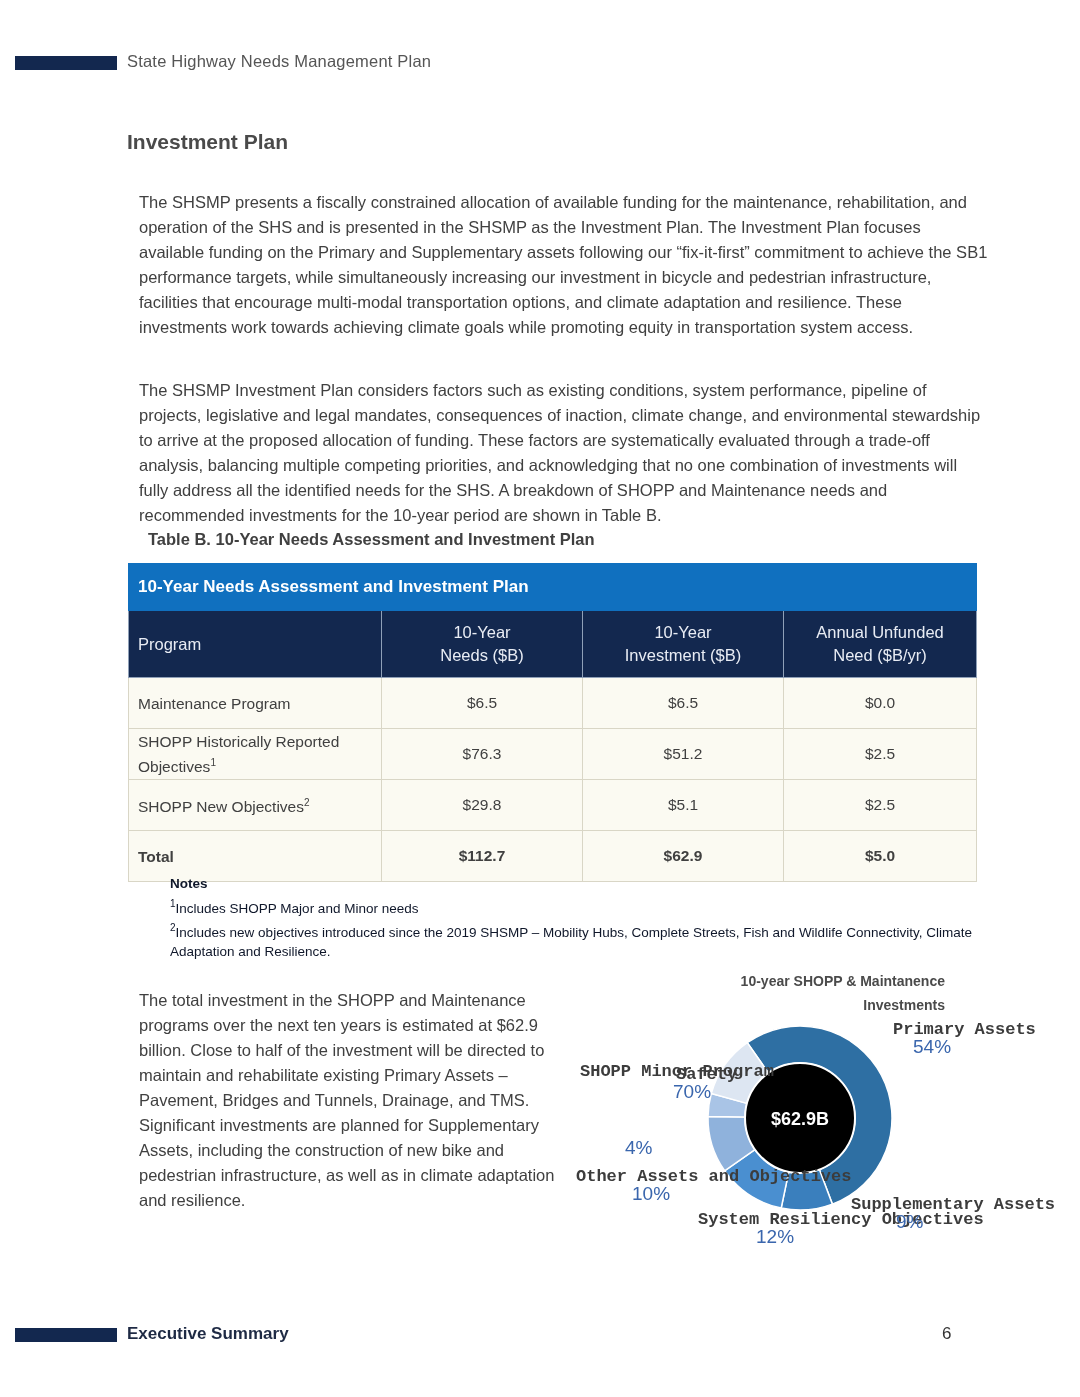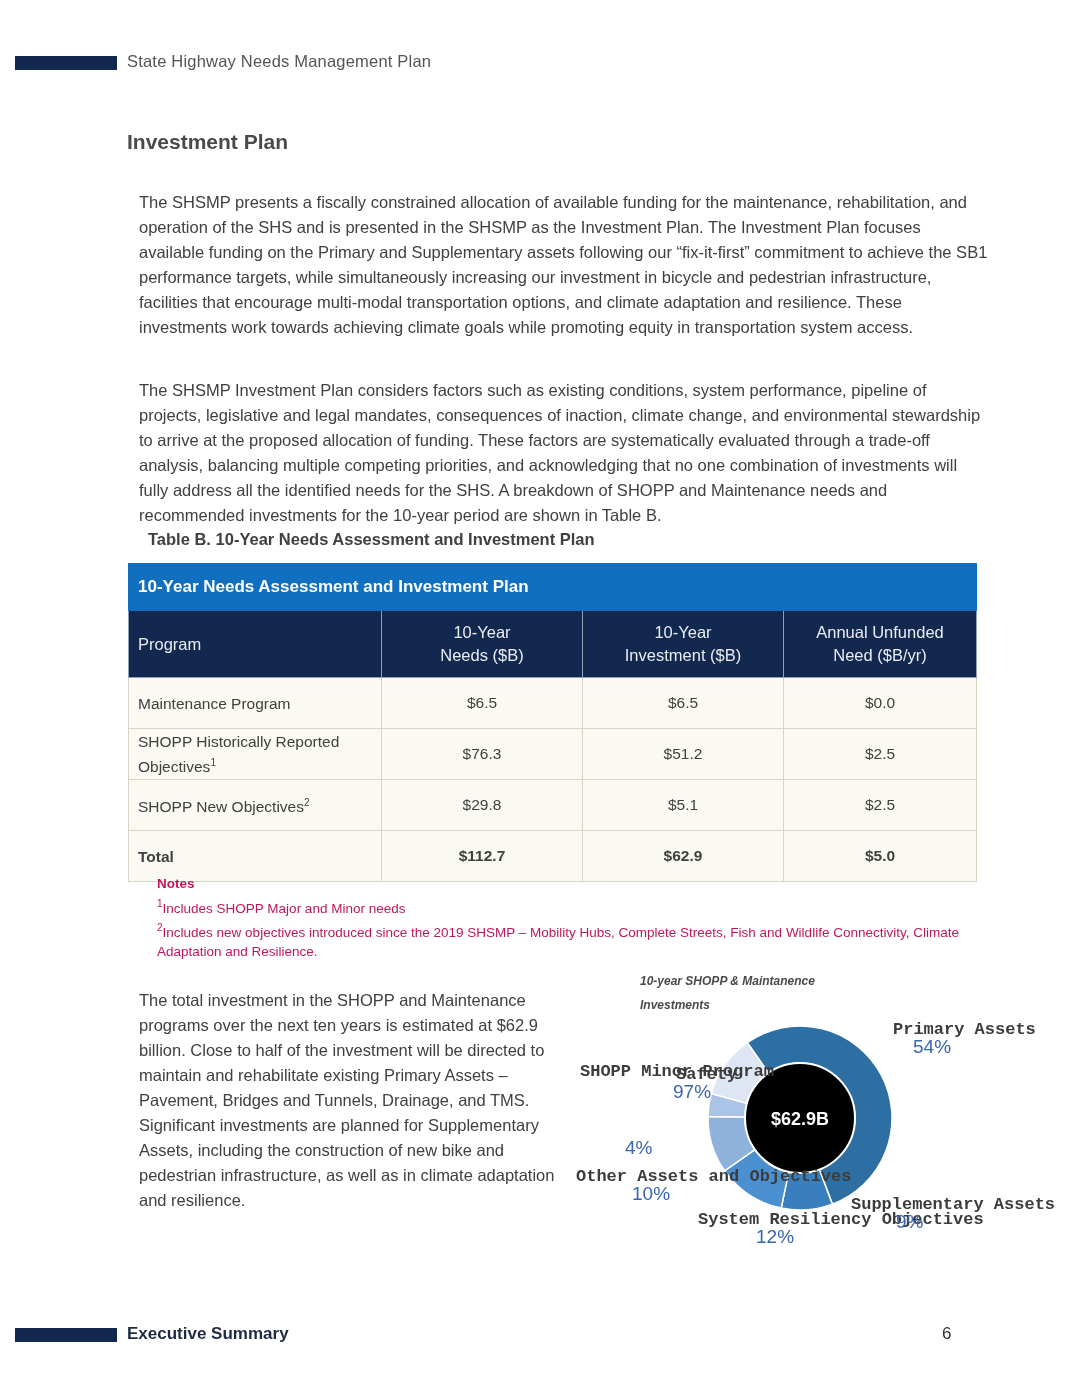--- a/index.html
+++ b/index.html
@@ -13,23 +13,23 @@
   table.tb { position:absolute; left:128px; top:563px; width:849px; border-collapse:collapse; font-size:16px; }
   table.tb td, table.tb th { border:1px solid #d9d6c6; }
   .tb-title { background:#1070bf; color:#fff; font-weight:bold; text-align:left; height:46px; padding:0 9px; font-size:17px; border:1px solid #1070bf !important; }
   .tb-head th { background:#13284f; color:#e8ecf4; font-weight:normal; height:64px; line-height:23px; font-size:16.5px; border:1px solid #8fa0b8 !important; }
   .tb-head th.first { text-align:left; padding-left:9px; }
   .tb-row td { background:#fbfaf2; height:48px; color:#404040; font-size:15.5px; }
   .tb-row td.first { text-align:left; padding-left:9px; line-height:21px; }
   .tb-row td.num { text-align:center; }
   .tb-row.total td { font-weight:bold; }
   sup { font-size:10px; }
-  .notes { position:absolute; left:157px; top:874px; font-size:13.5px; line-height:19.5px; color:#be185d; }
+  .notes { position:absolute; left:170px; top:874px; font-size:13.5px; line-height:19.5px; color:#0f172a; }
   .notes .nh { font-weight:bold; }
-  .chart-title { position:absolute; left:640px; width:305px; top:969px; text-align:left; font-size:12px; font-weight:bold; color:#4a4a4a; line-height:24px;font-style:italic; }
+  .chart-title { position:absolute; left:640px; width:305px; top:969px; text-align:right; font-size:14px; font-weight:bold; color:#4a4a4a; line-height:24px; }
   .donut { position:absolute; left:700px; top:1018px; }
   .lbl { position:absolute; font-size:17px; font-weight:bold; color:#3c3c3c; text-align:center; white-space:nowrap;font-family:Liberation Mono, monospace; }
   .pct { position:absolute; font-size:19px; color:#3a66ad; text-align:center; }
   .footer-text { position:absolute; left:127px; top:1324px; font-size:17px; font-weight:bold; color:#1e2a44; }
   .page-num { position:absolute; left:942px; top:1324px; font-size:17px; color:#333; }
 </style>
 </head>
 <body>
 
 <div class="hbar" style="top:56px;"></div>
@@ -103,21 +103,21 @@
       <path d="M11.303222810461875 75.56883719121355 A92 92 0 0 1 47.230967855703796 24.638011925412727 L68.45329600069249 54.94663756410543 A55 55 0 0 0 46.97475276712395 85.39441353822549 Z" fill="#dde6f2" stroke="#fff" stroke-width="1.5"></path>
     </g>
   <circle cx="100" cy="100" r="55" fill="#000" stroke="#fff" stroke-width="2"></circle>
   <text x="100" y="107" text-anchor="middle" fill="#fff" font-size="18" font-weight="bold" font-family="Liberation Sans, sans-serif">$62.9B</text>
 </svg>
 
 <div class="lbl" style="left:893px; top:1020px;">Primary Assets</div>
 <div class="pct" style="left:913px; top:1036px;">54%</div>
 
 <div class="lbl" style="left:676px; top:1065px;">Safety</div>
-<div class="pct" style="left:673px; top:1081px;">97%</div>
+<div class="pct" style="left:673px; top:1081px;">70%</div>
 
 <div class="lbl" style="left:580px; top:1062px;">SHOPP Minor Program</div>
 <div class="pct" style="left:625px; top:1137px;">4%</div>
 
 <div class="lbl" style="left:576px; top:1167px;">Other Assets and  Objectives</div>
 <div class="pct" style="left:632px; top:1183px;">10%</div>
 
 <div class="lbl" style="left:698px; top:1210px;">System Resiliency Objectives</div>
 <div class="pct" style="left:756px; top:1226px;">12%</div>
 

